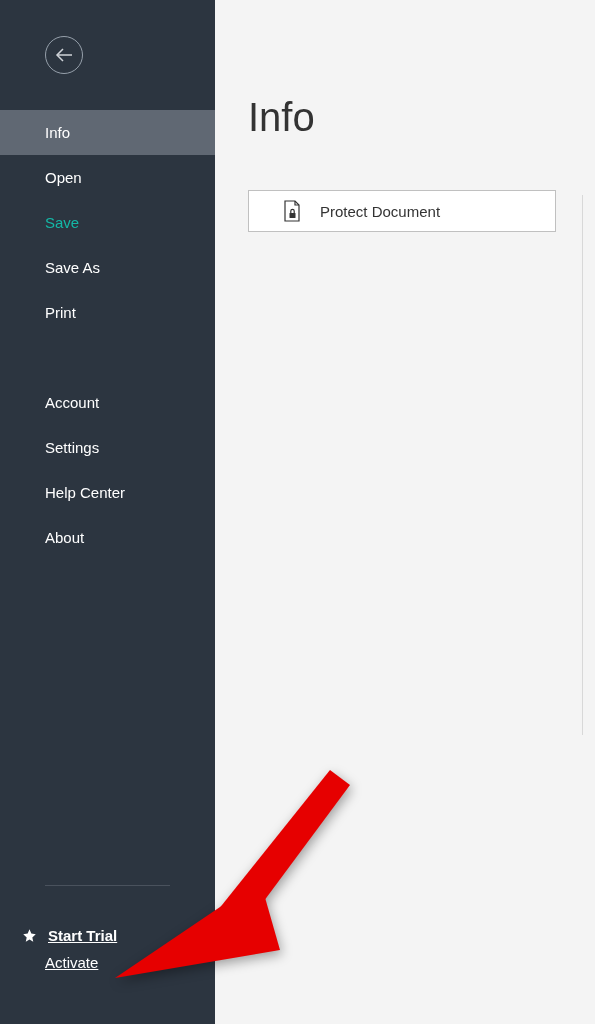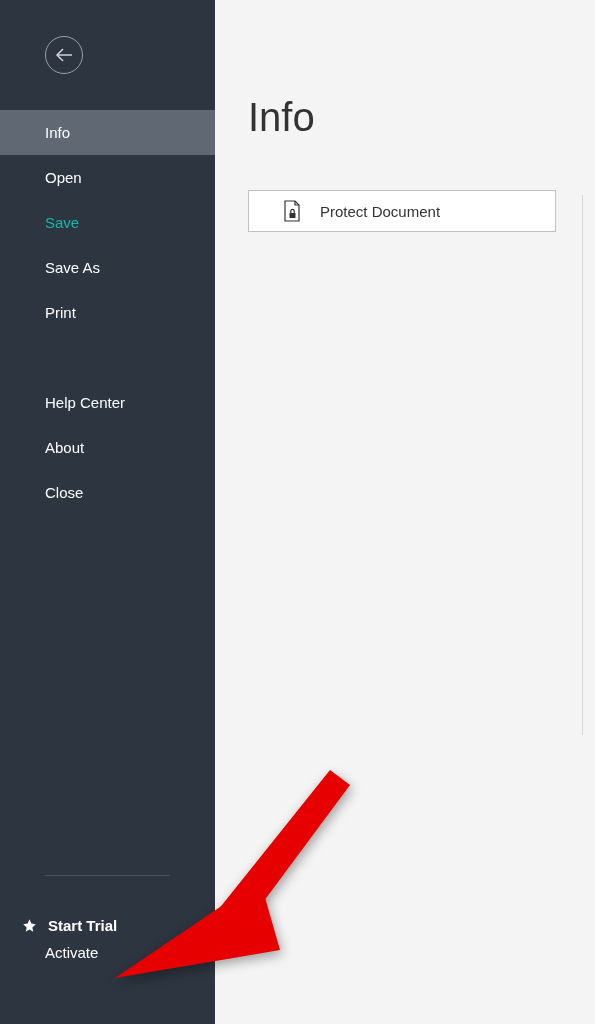--- a/index.html
+++ b/index.html
@@ -61,21 +61,22 @@
     }
     .nav-item.disabled {
       color: #14b8a6;
       cursor: default;
     }
     .nav-spacer {
       height: 45px;
     }
     .sidebar-bottom {
       margin-top: auto;
-      padding-bottom: 35px;
+      padding-bottom: 25px;
+      text-decoration: underline;
     }
     .sidebar-divider {
       height: 1px;
       background: #4a525d;
       margin: 0 45px 30px 45px;
     }
     .trial-item {
       height: 38px;
       display: flex;
       align-items: center;
@@ -173,27 +174,30 @@
     </div>
     <div class="nav-item">
       <span>Print</span>
     </div>
   </div>
 
   <div class="nav-spacer"></div>
 
   <div class="nav-section">
     <div class="nav-item">
+      <span>Account</span>
+    </div>
+    <div class="nav-item">
+      <span>Settings</span>
+    </div>
+    <div class="nav-item">
       <span>Help Center</span>
     </div>
     <div class="nav-item">
       <span>About</span>
-    </div>
-    <div class="nav-item">
-      <span>Close</span>
     </div>
   </div>
 
   <div class="sidebar-bottom">
     <div class="sidebar-divider"></div>
     <div class="trial-item">
       <svg class="star-icon" viewBox="0 0 24 24">
         <path d="M12 2l2.9 6.9L22 10l-5.5 5 1.5 7L12 18.5 6 22l1.5-7L2 10l7.1-1.1z"></path>
       </svg>
       <span>Start Trial</span>

